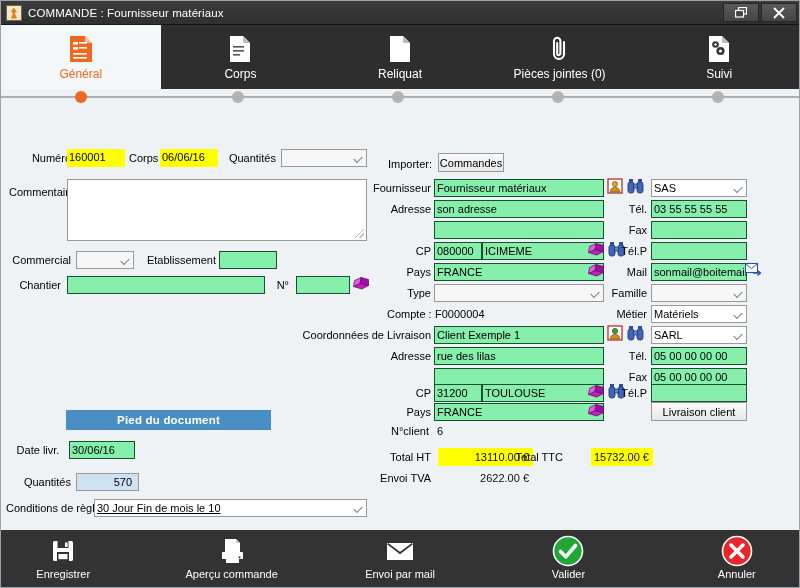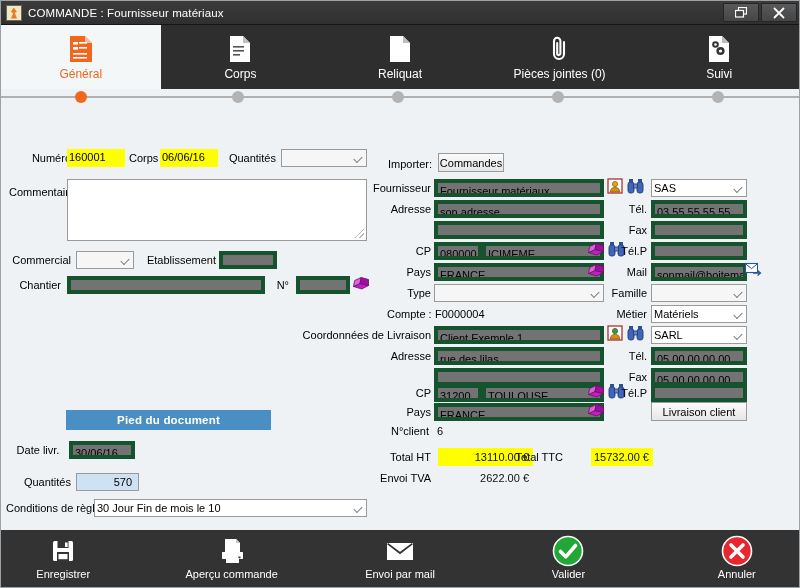--- a/index.html
+++ b/index.html
@@ -97,22 +97,22 @@
   }
 
   .lbl {
     position: absolute; font-size: 11px; color: #000;
     white-space: nowrap; line-height: 18px; height: 18px;
   }
   .lbl.r { text-align: right; }
 
   .inp {
     position: absolute; height: 18px;
-    background: #737373;
-    border: 4px solid #14532d;
+    background: #86efac;
+    border: 1px solid #14532d;
     font-size: 11px; color: #000;
     padding: 0 2px; line-height: 16px;
     white-space: nowrap; overflow: hidden;
   }
   .inp.hl { background: #ffff00; border: none; font-weight: normal; }
   .inp.qty { background: #cfe2f3; border: 1px solid #9a9a9a; text-align: right; padding-right: 6px; }
 
   .sel {
     position: absolute; height: 18px;
     background: #ffffff;
@@ -314,21 +314,21 @@
 
     <div class="bluehdr" style="left:65px; top:305px; width:205px;">Pied du document</div>
 
     <div class="lbl r" style="left:8px; top:336px; width:58px;text-align:center;">Date livr.</div>
     <div class="inp" style="left:68px; top:336px; width:66px;">30/06/16</div>
 
     <div class="lbl r" style="left:8px; top:368px; width:62px;">Quantités</div>
     <div class="inp qty" style="left:75px; top:368px; width:63px;">570</div>
 
     <div class="lbl" style="left:5px; top:394px;">Conditions de règl.</div>
-    <div class="sel" style="left:93px; top:394px; width:273px;">30 Jour Fin de mois le 10</div>
+    <div class="sel" style="left:93px; top:394px; width:273px;text-decoration:underline;">30 Jour Fin de mois le 10</div>
 
     <div class="lbl r" style="left:375px; top:50px; width:56px;">Importer:</div>
     <div class="btn" style="left:437px; top:48px; width:66px;">Commandes</div>
 
     <div class="lbl r" style="left:360px; top:74px; width:70px;">Fournisseur</div>
     <div class="inp" style="left:433px; top:74px; width:170px;">Fournisseur matériaux</div>
     <div class="iconbtn" style="left:606px; top:73px;">
       <svg width="16" height="16" viewBox="0 0 16 16">
         <rect x="1" y="1" width="14" height="14" fill="#ffffff" stroke="#b03030" stroke-width="1.3"></rect>
         <circle cx="8" cy="6" r="2.6" fill="#e8a317" stroke="#7a5a10" stroke-width=".7"></circle>

